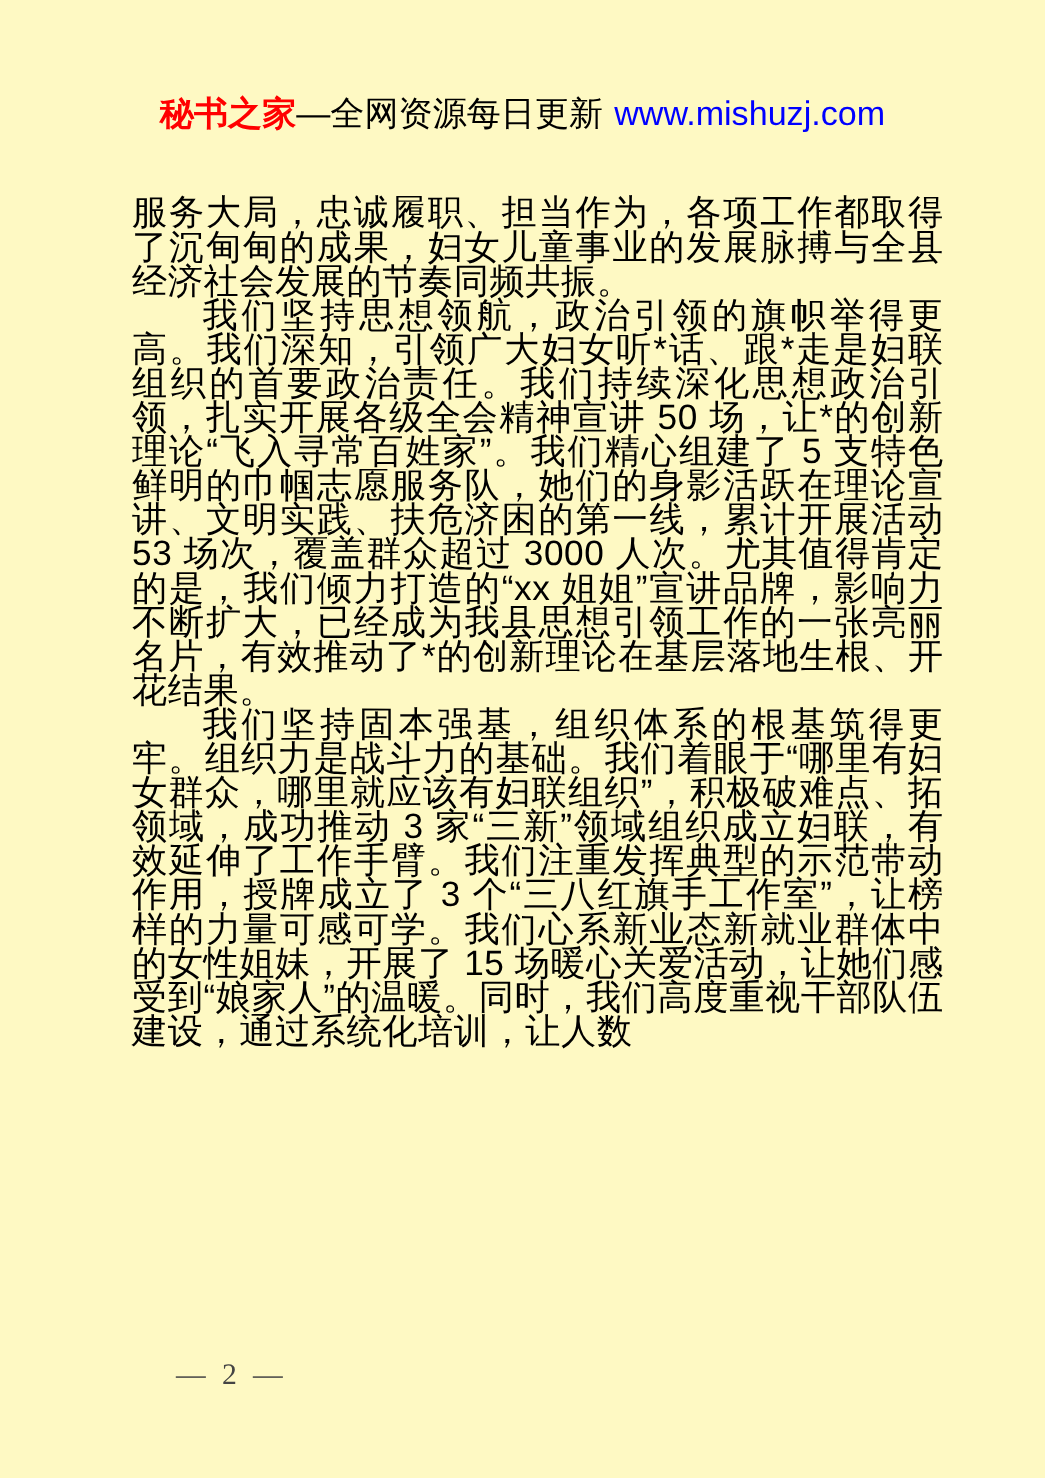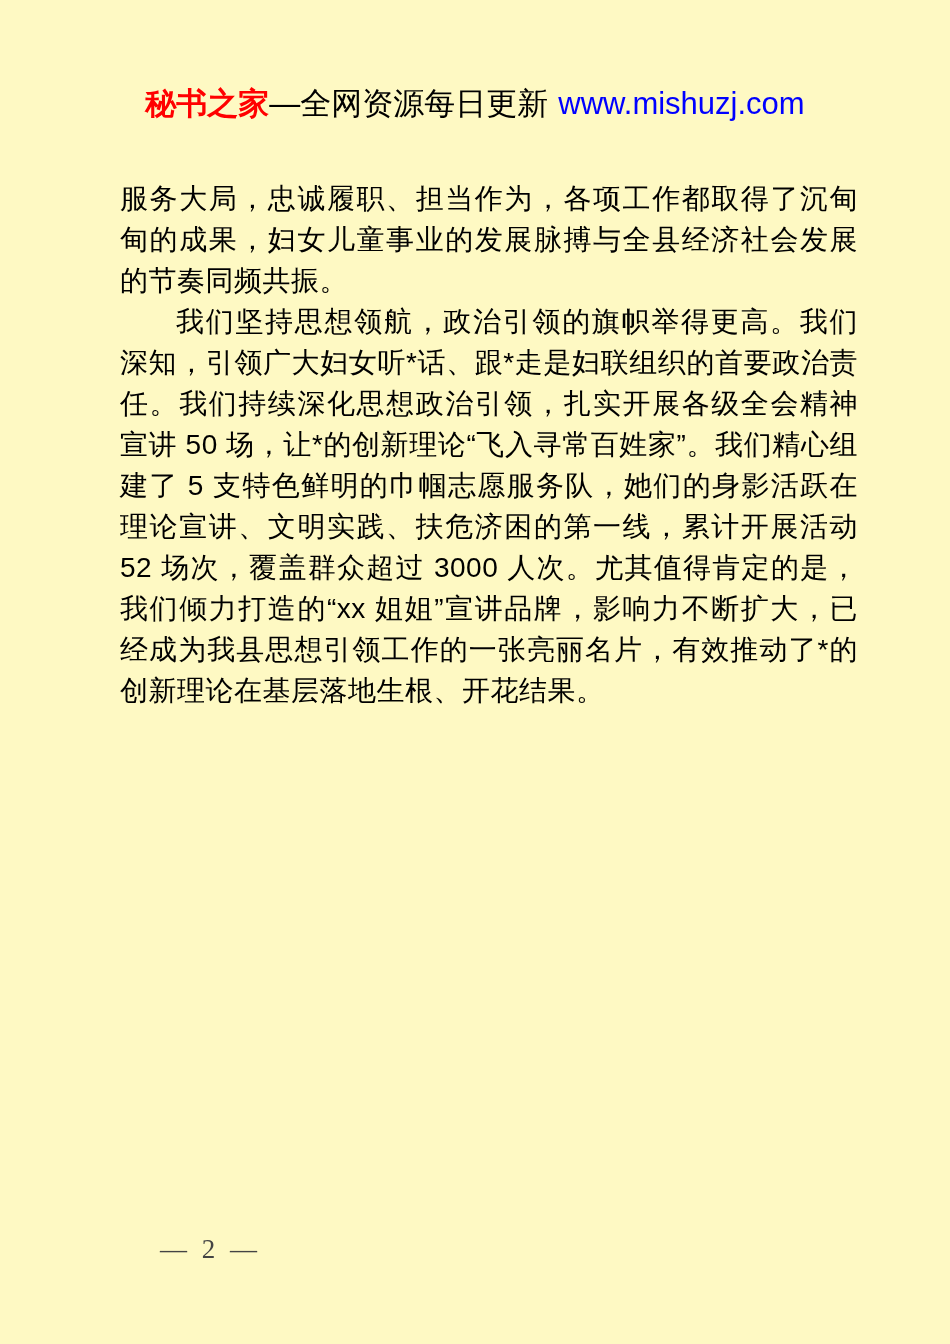--- a/index.html
+++ b/index.html
@@ -44,22 +44,22 @@
   
   .document-body {
     position: absolute;
     top: 178px;
     left: 120px;
     width: 738px;
     text-align: justify;
   }
   .para {
     margin: 0;
-    font-size: 28px;
-    line-height: 41px;
+    font-size: 32px;
+    line-height: 31px;
     letter-spacing: 0.5px;
   }
   .para.indent {
     text-indent: 2em;
   }
   .para .bold {
     font-weight: 400;
   }
   
   .page-number {
@@ -76,18 +76,19 @@
 <body>
 
 <div class="page">
 
   <div class="site-header">
     <span class="brand" style="color: rgb(255, 0, 0);">秘书之家</span><span class="separator" style="color: rgb(0, 0, 0);">—</span><span class="tagline" style="color: rgb(0, 0, 0);">全网资源每日更新</span><span class="site-url" style="color: rgb(0, 0, 255);">www.mishuzj.com</span>
   </div>
 
   <div class="document-body">
       <p class="para"><span>服务大局，忠诚履职、担当作为，各项工作都取得了沉甸甸的成果，妇女儿童事业的发展脉搏与全县经济社会发展的节奏同频共振。</span></p>
-      <p class="para indent"><span>我们坚持思想领航，政治引领的旗帜举得更高。我们深知，引领广大妇女听*话、跟*走是妇联组织的首要政治责任。我们持续深化思想政治引领，扎实开展各级全会精神宣讲 50 场，让*的创新理论“飞入寻常百姓家”。我们精心组建了 5 支特色鲜明的巾帼志愿服务队，她们的身影活跃在理论宣讲、文明实践、扶危济困的</span><span class="bold">第一</span><span>线，累计开展活动 52 场次，覆盖群众超过 3000 人次。尤其值得肯定的是，我们倾力打造的“xx 姐姐”宣讲品牌，影响力不断扩大，已经成为我县思想引领工作的一张亮丽名片，有效推动了*的创新理论在基层落地生根、开花结果。</span></p>
+      <p class="para indent"><span>我们坚持思想领航，政治引领的旗帜举得更高。我们深知，引领广大妇女听*话、跟*走是妇联组织的首要政治责任。我们持续深化思想政治引领，扎实开展各级全会精神宣讲 50 场，让*的创新理论“飞入寻常百姓家”。我们精心组建了 5 支特色鲜明的巾帼志愿服务队，她们的身影活跃在理论宣讲、文明实践、扶危济困的</span><span class="bold">第一</span><span>线，累计开展活动 53 场次，覆盖群众超过 3000 人次。尤其值得肯定的是，我们倾力打造的“xx 姐姐”宣讲品牌，影响力不断扩大，已经成为我县思想引领工作的一张亮丽名片，有效推动了*的创新理论在基层落地生根、开花结果。</span></p>
+      <p class="para indent"><span>我们坚持固本强基，组织体系的根基筑得更牢。组织力是战斗力的基础。我们着眼于“哪里有妇女群众，哪里就应该有妇联组织”，积极破难点、拓领域，成功推动 3 家“三新”领域组织成立妇联，有效延伸了工作手臂。我们注重发挥典型的示范带动作用，授牌成立了 3 个“三八红旗手工作室”，让榜样的力量可感可学。我们心系新业态新就业群体中的女性姐妹，开展了 15 场暖心关爱活动，让她们感受到“娘家人”的温暖。同时，我们高度重视干部队伍建设，通过系统化培训，让人数</span></p>
     </div>
 
   <div class="page-number">— 2 —</div>
 
 </div>
 
 </body></html>

